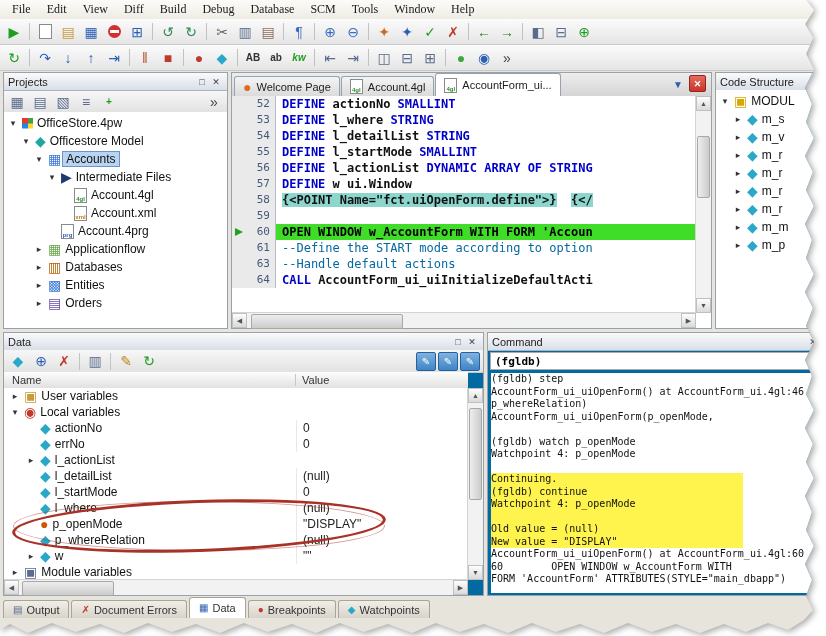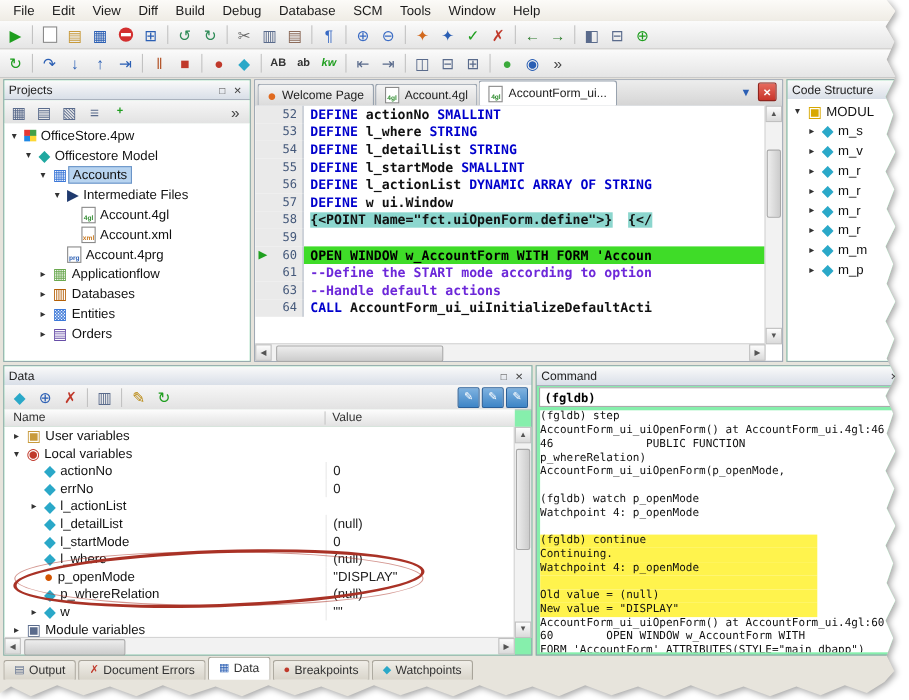--- a/index.html
+++ b/index.html
@@ -3,36 +3,36 @@
 <meta charset="utf-8">
 <style>
   html,body{margin:0;padding:0;background:#fff;width:826px;height:636px;overflow:hidden;
     font-family:"Liberation Sans",sans-serif;}
   .wrap{position:relative;width:826px;height:636px;filter:drop-shadow(2px 2px 3px rgba(0,0,0,.35));}
   .app{position:absolute;inset:0;background:#E7E4DC;
     clip-path:polygon(0px 0px,806px 0px,814px 10px,805px 24px,813px 38px,806px 54px,814px 70px,805px 88px,812px 104px,806px 122px,814px 138px,805px 156px,813px 172px,806px 190px,814px 206px,805px 224px,812px 240px,806px 258px,814px 274px,805px 292px,813px 308px,806px 326px,814px 342px,805px 360px,812px 376px,806px 394px,814px 410px,805px 428px,813px 444px,806px 462px,814px 478px,805px 496px,812px 512px,806px 530px,814px 546px,805px 564px,812px 580px,806px 596px,813px 610px,804px 620px,788px 630px,768px 623px,746px 632px,724px 624px,700px 633px,676px 624px,652px 632px,628px 623px,604px 633px,580px 624px,556px 632px,532px 623px,508px 633px,484px 624px,460px 632px,436px 623px,412px 633px,388px 624px,364px 632px,340px 623px,316px 633px,292px 624px,268px 632px,244px 623px,220px 633px,196px 624px,172px 632px,148px 623px,124px 633px,100px 624px,76px 632px,52px 623px,28px 633px,10px 624px,0px 630px);}
   
   .menubar{position:absolute;left:0;top:0;right:0;height:19px;background:linear-gradient(#FCFBF8,#EFECE5);
     border-bottom:1px solid #D2CEC2;display:flex;align-items:center;padding-left:4px;font-size:12px;color:#1A1A1A;}
-  .mitem{padding:1px 8px;cursor:default;}
+  .mitem{padding:1px 8px;cursor:default;font-family:Liberation Serif, serif;}
   .tbar{position:absolute;left:0;right:0;height:25px;background:linear-gradient(#FBFBFB,#E5E5E5);
     border-bottom:1px solid #C9C9C9;display:flex;align-items:center;padding:0 3px;gap:1px;}
   .tbtn{width:22px;height:21px;display:flex;align-items:center;justify-content:center;border-radius:3px;}
   .tsep{width:1px;height:17px;background:#C2C2C2;margin:0 3px;}
   .i-g{font-size:14px;line-height:1;}
   .t-txt{font-size:10px;font-weight:bold;}
   .i-quad{width:11px;height:11px;display:inline-block;
     background:linear-gradient(90deg,#E53935 50%,#43A047 50%) top/100% 50% no-repeat,
                linear-gradient(90deg,#1E88E5 50%,#FDD835 50%) bottom/100% 50% no-repeat;}
   .i-stop{width:13px;height:13px;border-radius:50%;background:#D32F2F;position:relative;display:inline-block;}
   .i-stop::after{content:"";position:absolute;left:2px;right:2px;top:5px;height:3px;background:#fff;}
   .i-doc{width:11px;height:13px;background:#fff;border:1px solid #8A8A8A;position:relative;display:inline-block;flex:none;}
   .i-doc-tag{position:absolute;bottom:0;left:0;right:0;font-size:6px;line-height:6px;font-weight:bold;text-align:center;}
   
-  .panel{position:absolute;background:#86efac;border:1px solid #98A2AE;box-sizing:border-box;}
+  .panel{position:absolute;background:#0369a1;border:1px solid #98A2AE;box-sizing:border-box;}
   .phead{height:17px;background:linear-gradient(#FAFAFA,#D9DFE8);border-bottom:1px solid #AAB2BE;
     display:flex;align-items:center;padding:0 4px;font-size:11px;color:#222;}
   .phead .sp{flex:1;}
   .hbtn{width:14px;height:13px;display:flex;align-items:center;justify-content:center;font-size:9px;color:#444;cursor:default;}
   .projects{left:3px;top:72px;width:225px;height:257px;}
   .ptbar{height:21px;background:linear-gradient(#F7F7F7,#E2E2E2);border-bottom:1px solid #C9C9C9;
     display:flex;align-items:center;padding:0 2px;gap:1px;}
   .push-right{margin-left:auto;}
   .tree{position:absolute;left:0;right:0;bottom:0;top:39px;background:#fff;overflow:hidden;padding-top:2px;}
   .trow{display:flex;align-items:center;height:18px;font-size:12px;color:#111;white-space:nowrap;gap:4px;}
@@ -51,21 +51,21 @@
     color:#fff;font-size:9px;font-weight:bold;display:flex;align-items:center;justify-content:center;
     border-radius:2px;margin:0 3px 4px 2px;}
   .codewrap{position:absolute;top:23px;left:0;right:15px;bottom:15px;background:#fff;overflow:hidden;}
   .cl{display:flex;height:16px;line-height:16px;font-family:"DejaVu Sans Mono",monospace;font-size:12px;white-space:pre;}
   .gut{width:44px;flex:none;background:#EAEAEA;border-right:1px solid #B4BCC8;display:flex;align-items:center;
     justify-content:flex-end;padding-right:5px;color:#44587A;font-size:11px;position:relative;box-sizing:border-box;}
   .src{flex:1;padding-left:6px;}
   .cl.cur .src{background:#3FDC28;}
   .tk-kw{color:#0000CC;font-weight:bold;}
   .tk-id{color:#111;font-weight:bold;}
-  .tk-cm{color:#6d28d9;font-weight:bold;}
+  .tk-cm{color:#0369a1;font-weight:normal;}
   .tk-pt{color:#111;font-weight:bold;background:#8CD6CE;}
   .tk-cur{color:#000;font-weight:bold;}
   .curarrow{position:absolute;left:3px;top:4px;width:0;height:0;border-top:4px solid transparent;
     border-bottom:4px solid transparent;border-left:8px solid #1FA01F;}
   
   .vscroll{position:absolute;width:15px;background:#F2F2F2;border-left:1px solid #D4D4D4;}
   .hscroll{position:absolute;height:15px;background:#F2F2F2;border-top:1px solid #D4D4D4;display:flex;}
   .sbtn{width:15px;height:15px;flex:none;display:flex;align-items:center;justify-content:center;font-size:7px;
     color:#555;background:linear-gradient(#FDFDFD,#DADADA);border:1px solid #C0C0C0;box-sizing:border-box;}
   .vthumb{position:absolute;left:1px;right:1px;background:linear-gradient(90deg,#EDEDED,#CCC);border:1px solid #A8A8A8;border-radius:2px;}
@@ -628,29 +628,28 @@
         <span>Command</span>
         <span class="sp"></span>
         <span class="hbtn">✕</span>
       </div>
       <div class="kprompt">
         <span>(fgldb)</span>
       </div>
       <div class="klog" id="command-lines">
           <div class="kline">(fgldb) step</div>
           <div class="kline">AccountForm_ui_uiOpenForm() at AccountForm_ui.4gl:46</div>
-          <div class="kline">46              PUBLIC FUNCTION</div>
           <div class="kline">p_whereRelation)</div>
           <div class="kline">AccountForm_ui_uiOpenForm(p_openMode,</div>
           <div class="kline">&nbsp;</div>
           <div class="kline">(fgldb) watch p_openMode</div>
           <div class="kline">Watchpoint 4: p_openMode</div>
           <div class="kline">&nbsp;</div>
+          <div class="kline hl">Continuing.</div>
           <div class="kline hl">(fgldb) continue</div>
-          <div class="kline hl">Continuing.</div>
           <div class="kline hl">Watchpoint 4: p_openMode</div>
           <div class="kline hl">&nbsp;</div>
           <div class="kline hl">Old value = (null)</div>
           <div class="kline hl">New value = "DISPLAY"</div>
           <div class="kline">AccountForm_ui_uiOpenForm() at AccountForm_ui.4gl:60</div>
           <div class="kline">60        OPEN WINDOW w_AccountForm WITH</div>
           <div class="kline">FORM 'AccountForm' ATTRIBUTES(STYLE="main_dbapp")</div>
         </div>
     </div>
 

